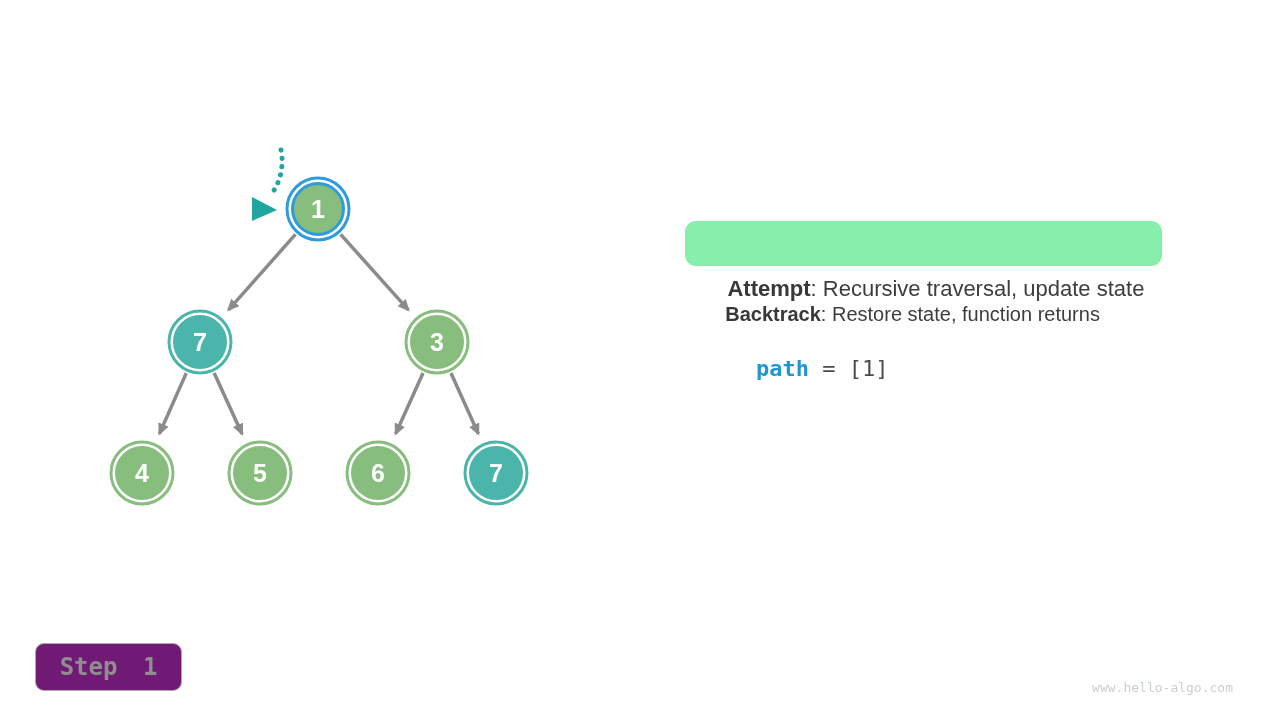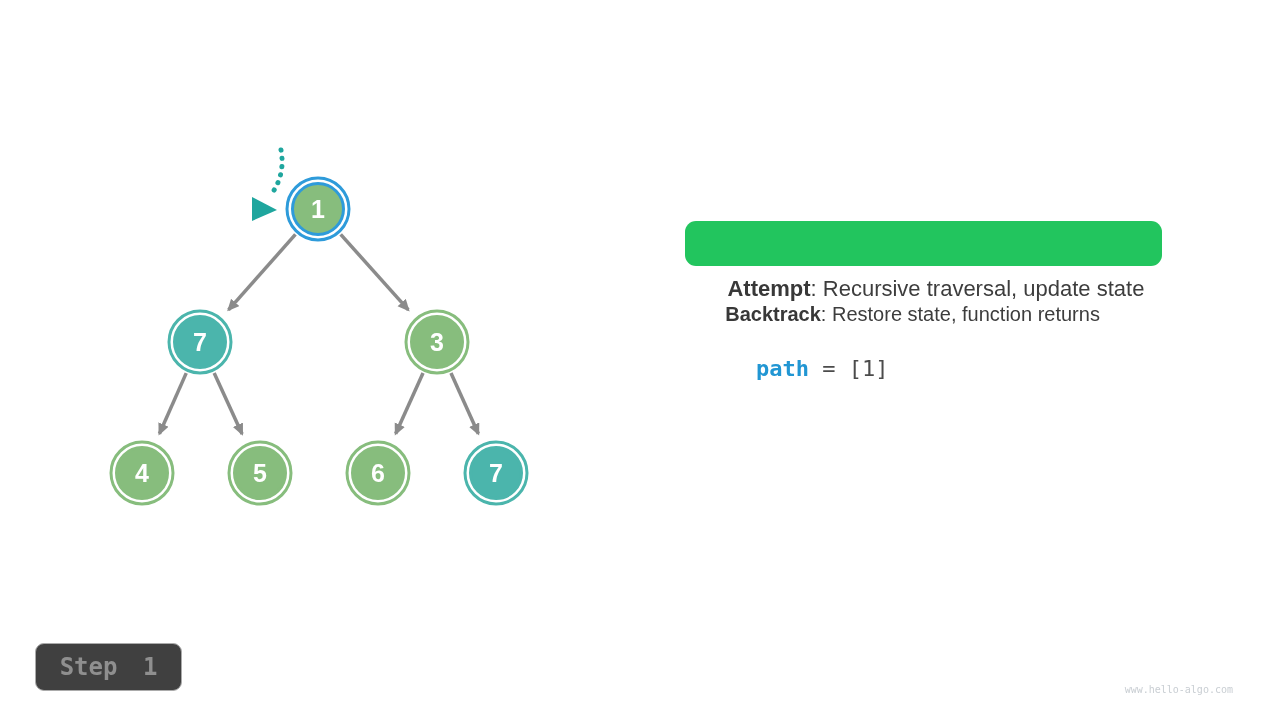--- a/index.html
+++ b/index.html
@@ -31,32 +31,32 @@
   }
   .code-line .var{font-weight:bold;margin-top:44px;}
   .line-path{top:331px;}
   .line-res{top:448px;}
 
   
   .step-badge{
     position:absolute;left:35px;top:643px;
     height:48px;width:147px;box-sizing:border-box;
     border:1.5px solid #ababab;border-radius:9px;
-    background:#404040;
+    background:#701a75;
     display:flex;align-items:center;justify-content:center;
     font-family:"DejaVu Sans Mono", monospace;
     font-size:24px;font-weight:bold;color:#8f8f8f;
     word-spacing:11px;
   }
 
   
   .watermark{
     position:absolute;right:47px;bottom:25px;
     font-family:"DejaVu Sans Mono", monospace;
-    font-size:10px;color:#c9ced3;margin-left:24px;
+    font-size:13px;color:#c9ced3;margin-left:24px;
   }
 </style>
 </head>
 <body>
 
 <div class="canvas">
 
   <svg id="tree-svg" viewBox="0 0 640 720" xmlns="http://www.w3.org/2000/svg">
     <defs>
       <marker id="arrowhead" markerUnits="userSpaceOnUse" markerWidth="16" markerHeight="16" refX="10" refY="5.5" orient="auto">
@@ -107,21 +107,21 @@
           <text x="378" y="473" text-anchor="middle" dy="0.36em" fill="#ffffff" font-size="25" font-weight="bold" font-family="&quot;Liberation Sans&quot;, sans-serif">6</text>
         </g>
         <g>
           <circle cx="496" cy="473" r="31" fill="none" stroke="#4bb5ac" stroke-width="3"></circle>
           <circle cx="496" cy="473" r="25.5" fill="#4bb5ac" stroke="#4bb5ac" stroke-width="3"></circle>
           <text x="496" y="473" text-anchor="middle" dy="0.36em" fill="#ffffff" font-size="25" font-weight="bold" font-family="&quot;Liberation Sans&quot;, sans-serif">7</text>
         </g>
       </g>
   </svg>
 
-  <div class="hl-box" style="background-color: #22c55e;">
+  <div class="hl-box" style="background-color: #86efac;">
     <span class="bold-label">Attempt</span><span>: Recursive traversal, update state</span>
   </div>
 
   <div class="line-backtrack">
     <span class="bold-label">Backtrack</span><span>: Restore state, function returns</span>
   </div>
 
   <div class="code-line line-path">
     <span class="var" style="color: rgb(33, 150, 211);">path</span><span> = [1]</span>
   </div>

